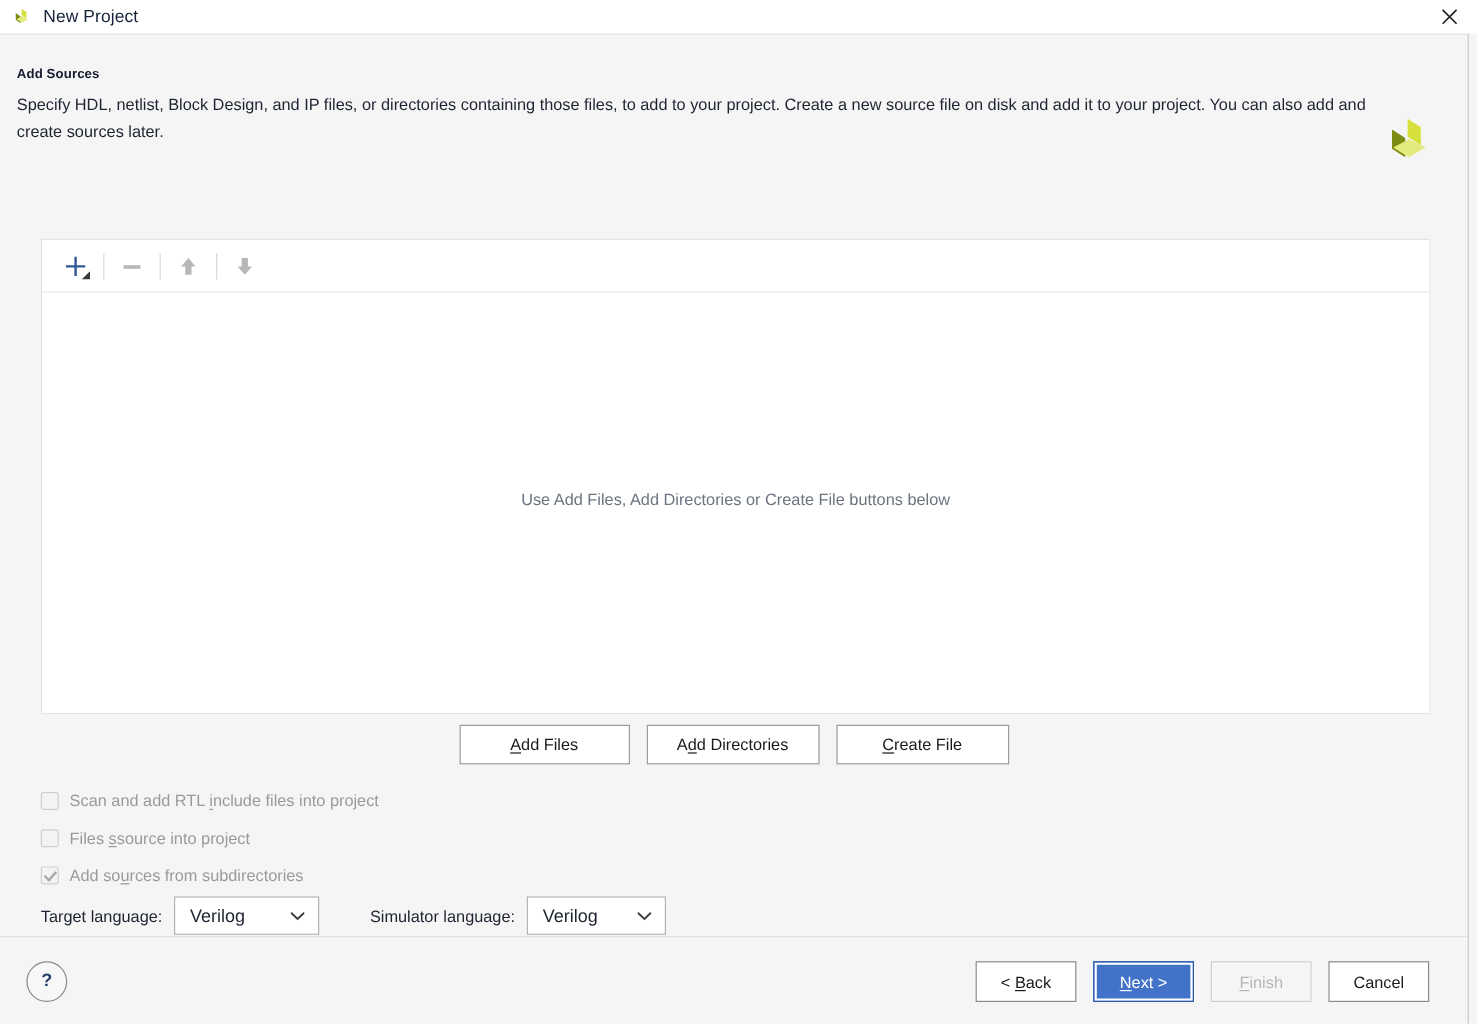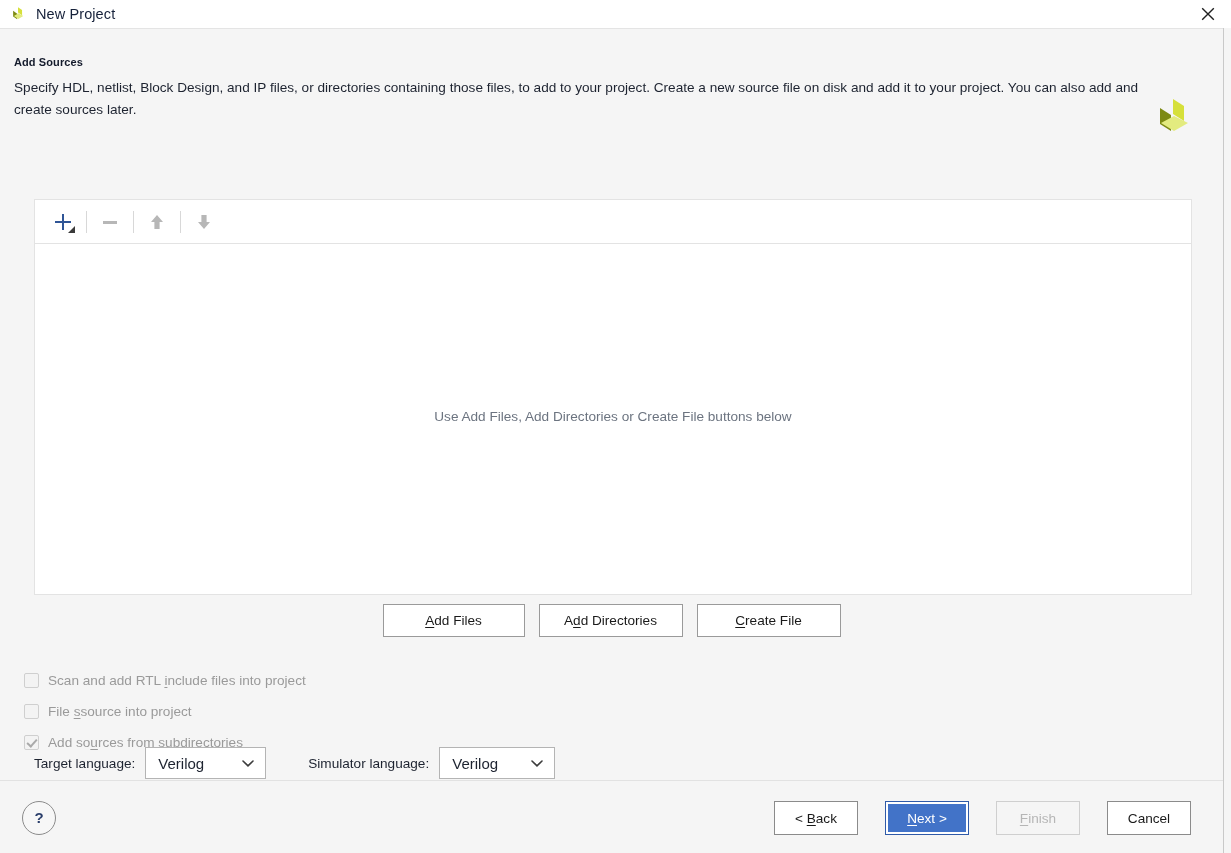--- a/index.html
+++ b/index.html
@@ -176,21 +176,21 @@
     white-space: nowrap;
   }
   .btn.wide-files     { width: 142px; text-align: center; }
   .btn.wide-dirs      { width: 144px; }
   .btn.wide-create    { width: 144px; }
   .u { text-decoration: underline; text-underline-offset: 2px; }
 
   
   .checks {
     position: absolute;
-    left: 24px; top: 627px; margin-top: 13px;
+    left: 34px; top: 627px;
   }
   .check-row {
     display: flex;
     align-items: center;
     height: 22px;
     margin-bottom: 9px;
     gap: 9px;
   }
   .cbox {
     width: 15px; height: 15px;
@@ -287,21 +287,20 @@
     font-size: 13.6px;
     display: inline-flex;
     align-items: center;
     justify-content: center;
     box-sizing: border-box;
     background: #ffffff;
     border: 1px solid #8b8b8b;
     color: #1a1a1a;
     cursor: default;
     white-space: nowrap;
-    margin-left: 13px;
   }
   .fbtn.primary {
     background: #4273c8;
     border: 1px solid #2f5aa8;
     color: #ffffff;
     box-shadow: inset 0 0 0 2px #ffffff, inset 0 0 0 3px #4273c8;
   }
   .fbtn.disabled {
     color: #b6b6b6;
     border-color: #cfcfcf;
@@ -415,21 +414,21 @@
 
     <div class="checks">
 
       <div class="check-row">
         <span class="cbox"></span>
         <span class="check-label"><span>Scan and add RTL </span><span class="u">i</span><span>nclude files into project</span></span>
       </div>
 
       <div class="check-row">
         <span class="cbox"></span>
-        <span class="check-label"><span>File </span><span class="u">s</span><span>source into project</span></span>
+        <span class="check-label"><span>Files </span><span class="u">s</span><span>source into project</span></span>
       </div>
 
       <div class="check-row">
         <span class="cbox checked"></span>
         <span class="check-label"><span>Add so</span><span class="u">u</span><span>rces from subdirectories</span></span>
       </div>
 
     </div>
 
     <div class="lang-row">

